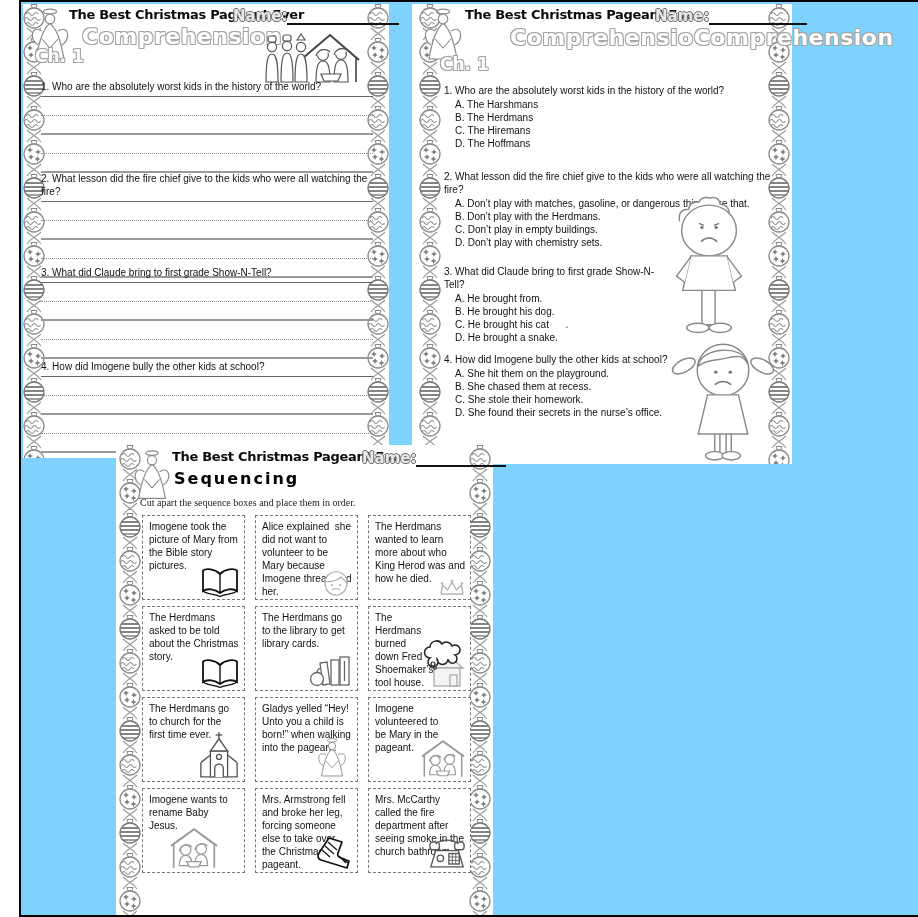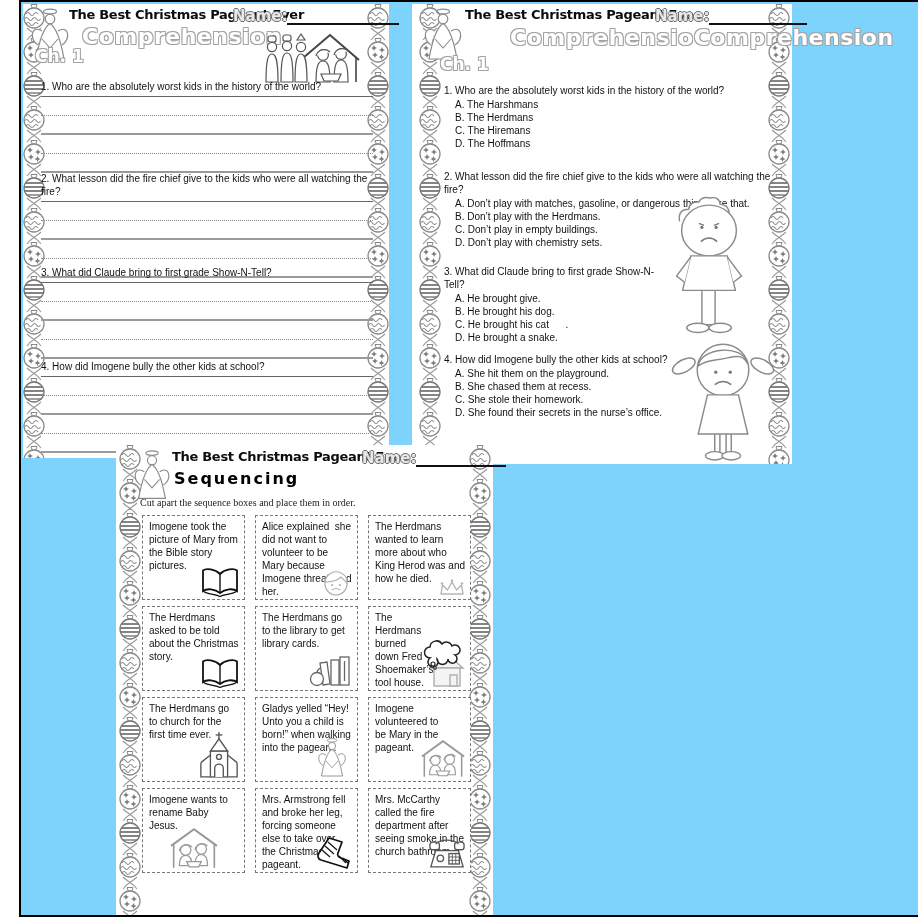--- a/index.html
+++ b/index.html
@@ -245,21 +245,21 @@
     </div>
     <div class="p2-q" style="top:166px">
       <div class="qtext">2. What lesson did the fire chief give to the kids who were all watching the fire?</div>
       <div class="opt">A. Don’t play with matches, gasoline, or dangerous things like that.</div>
       <div class="opt">B. Don’t play with the Herdmans.</div>
       <div class="opt">C. Don’t play in empty buildings.</div>
       <div class="opt">D. Don’t play with chemistry sets.</div>
     </div>
     <div class="p2-q" style="top:261px;width:230px">
       <div class="qtext">3. What did Claude bring to first grade Show-N-Tell?</div>
-      <div class="opt">A. He brought give.</div>
+      <div class="opt">A. He brought from.</div>
       <div class="opt">B. He brought his dog.</div>
       <div class="opt">C. He brought his cat      .</div>
       <div class="opt">D. He brought a snake.</div>
     </div>
     <div class="p2-q" style="top:349px;width:250px">
       <div class="qtext">4. How did Imogene bully the other kids at school?</div>
       <div class="opt">A. She hit them on the playground.</div>
       <div class="opt">B. She chased them at recess.</div>
       <div class="opt">C. She stole their homework.</div>
       <div class="opt">D. She found their secrets in the nurse’s office.</div>

